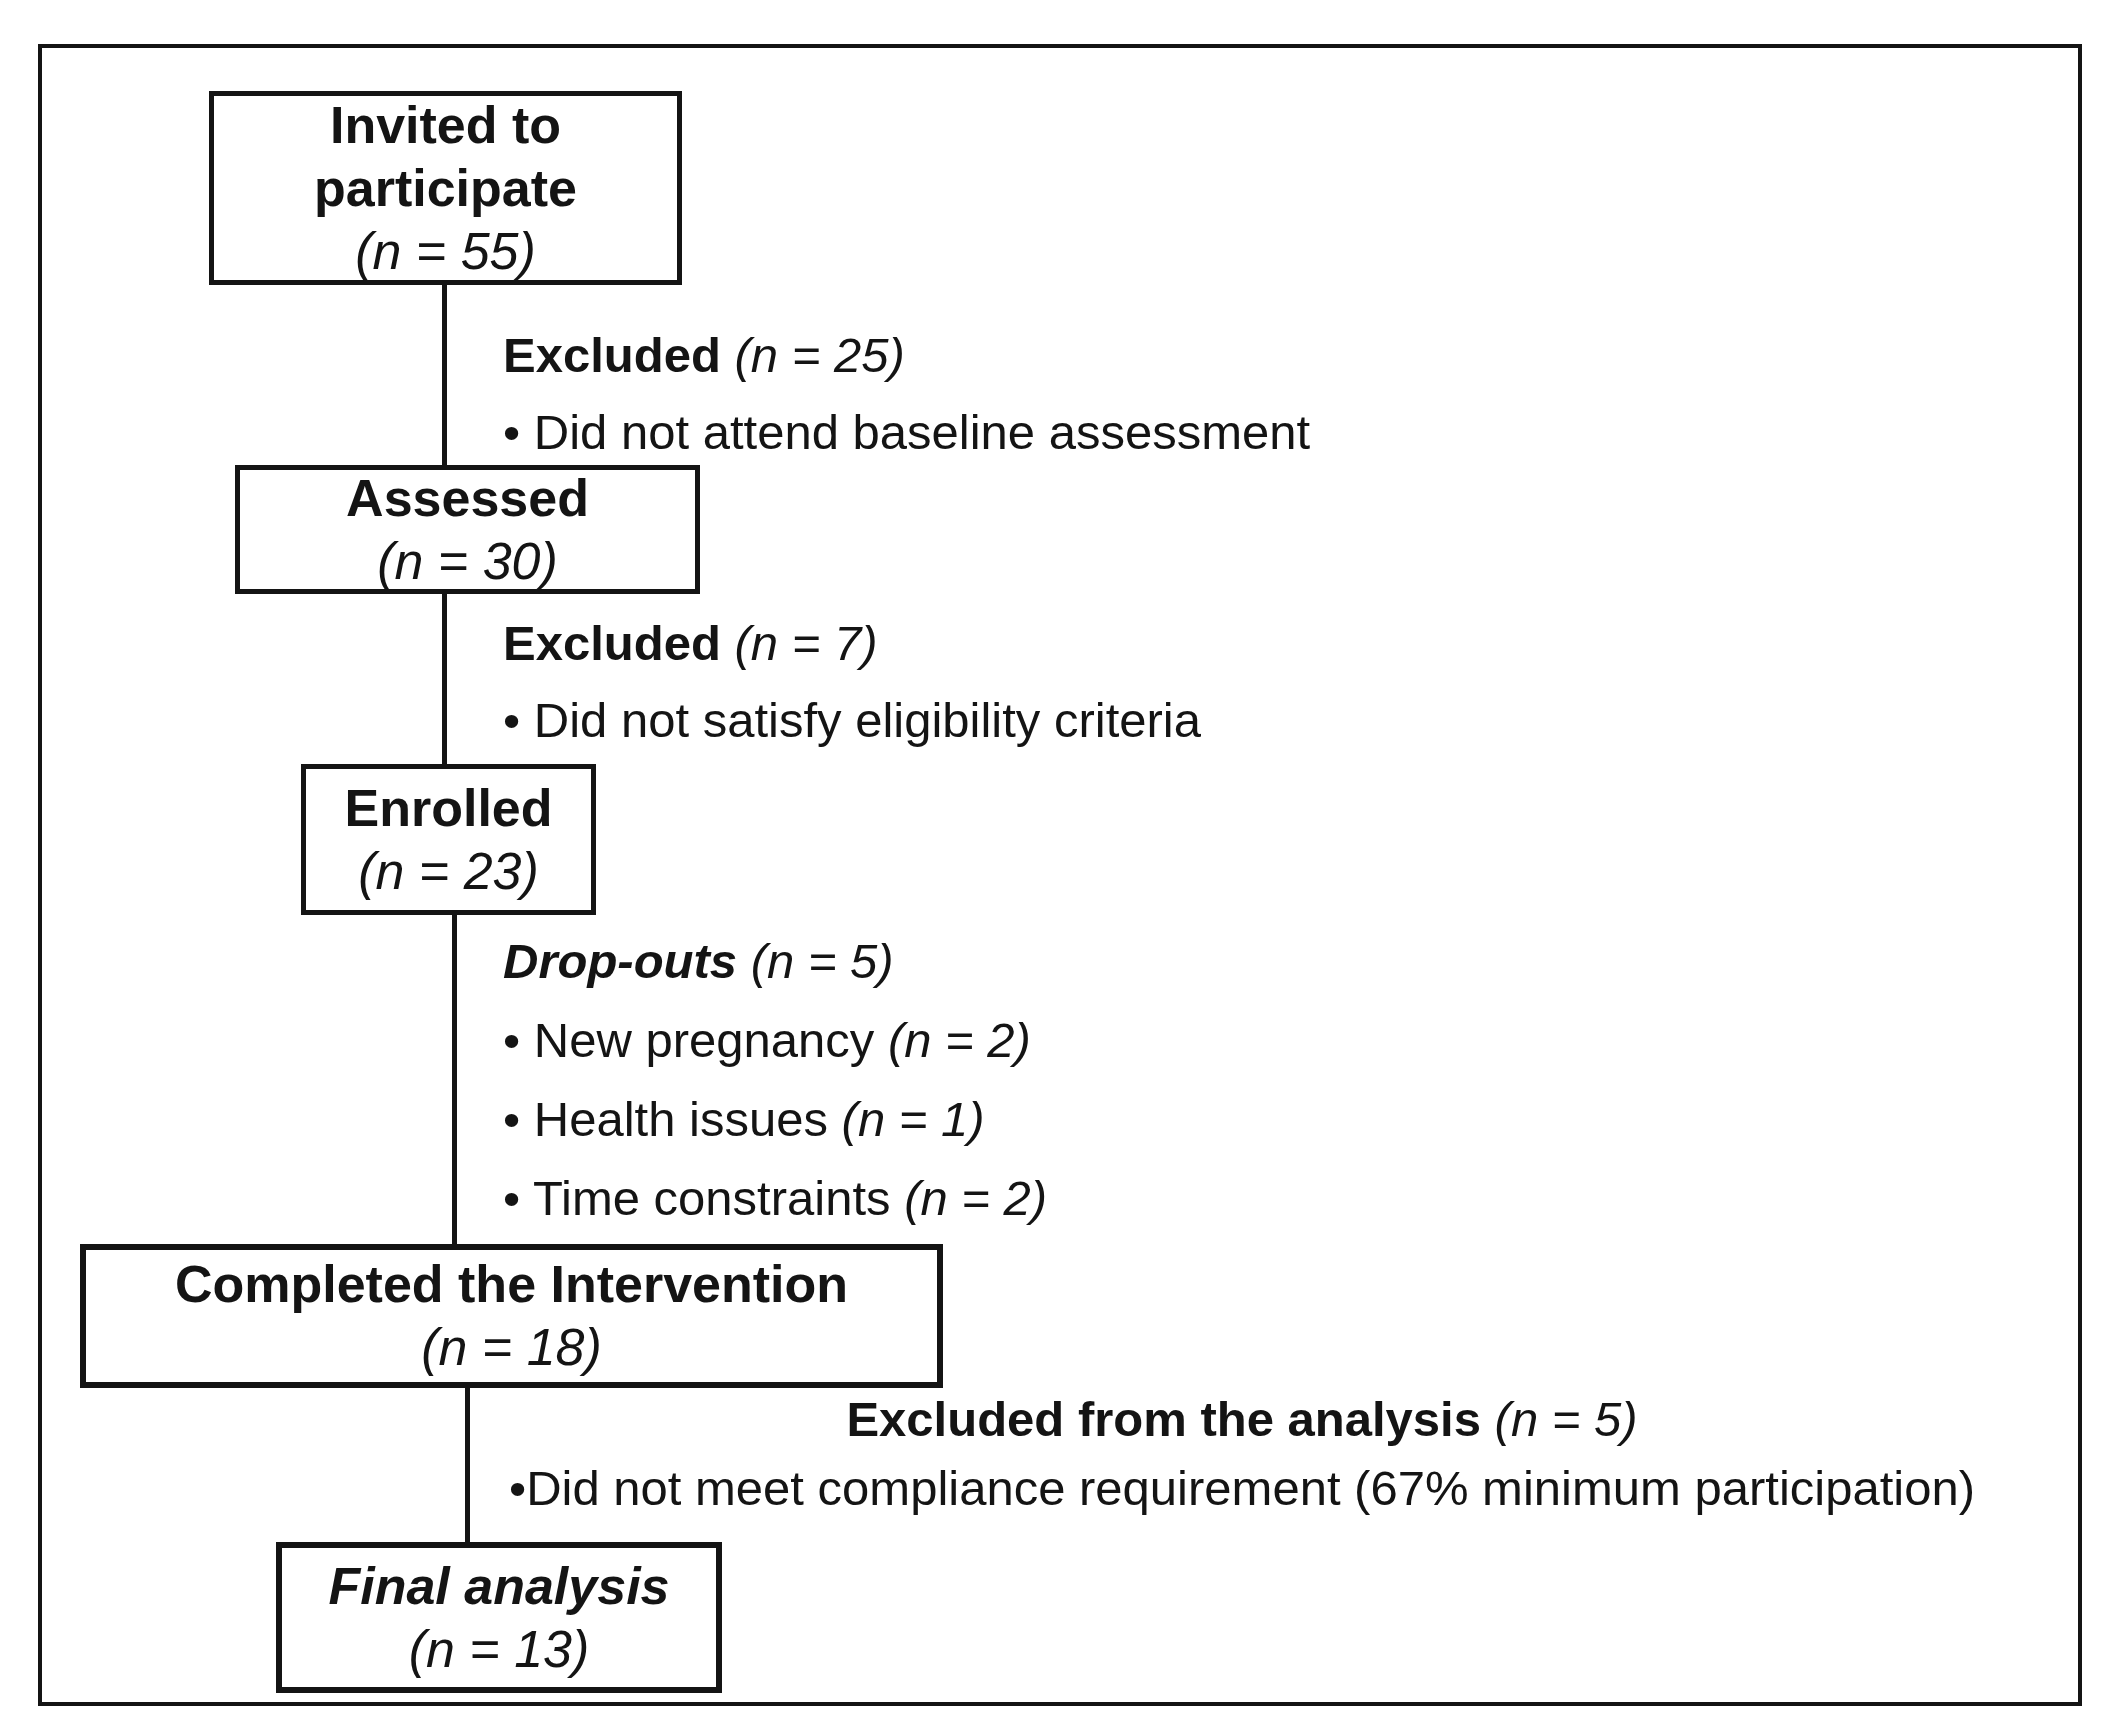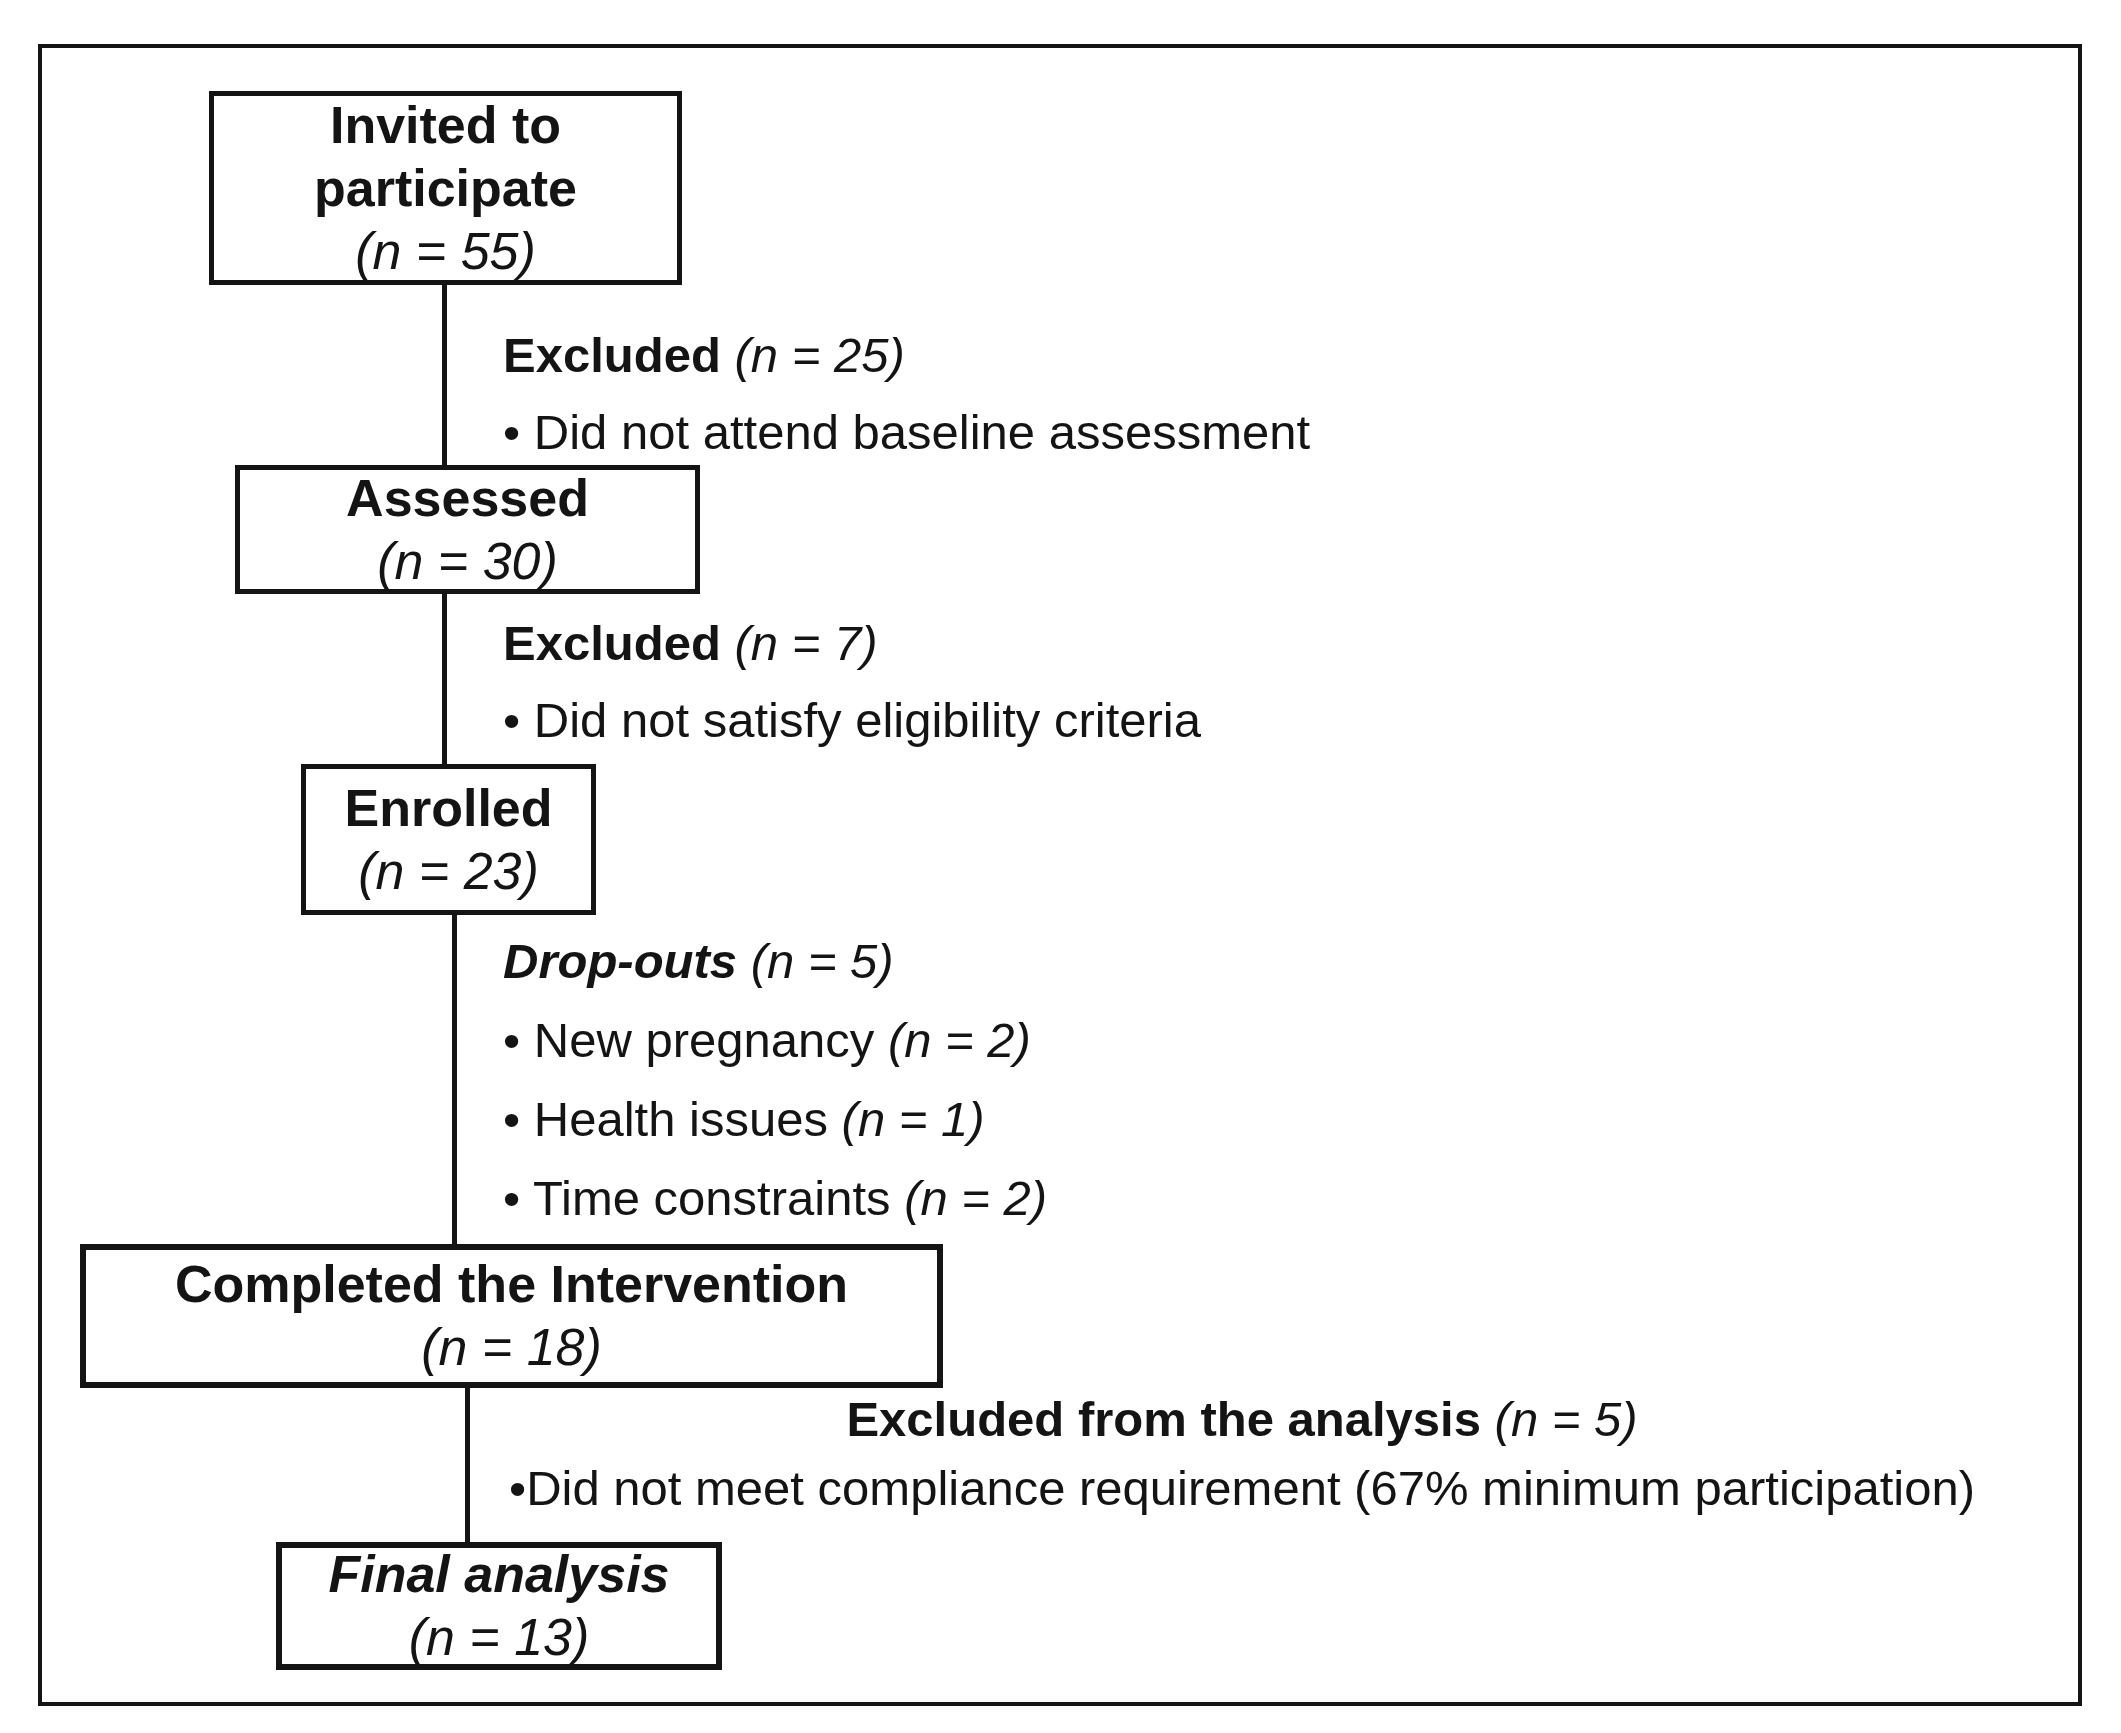--- a/index.html
+++ b/index.html
@@ -89,21 +89,21 @@
   <div class="box box-enrolled" style="left:301px; top:764px; width:295px; height:151px;">
     <div class="bt">Enrolled</div>
     <div class="bc">(n = 23)</div>
   </div>
 
   <div class="box box-completed" style="left:80px; top:1244px; width:863px; height:144px;">
     <div class="bt">Completed the Intervention</div>
     <div class="bc">(n = 18)</div>
   </div>
 
-  <div class="box box-final" style="left:276px; top:1542px; width:446px; height:128px;">
+  <div class="box box-final" style="left:276px; top:1542px; width:446px; height:151px;">
     <div class="bti">Final analysis</div>
     <div class="bc">(n = 13)</div>
   </div>
 
   <div class="note" style="left:503px; top:317px;">
     <div class="nh"><span class="hb">Excluded</span> <span class="it">(n = 25)</span></div>
     <div class="bullet-row"><span class="marker">•</span> <span>Did not attend baseline assessment</span></div>
   </div>
 
   <div class="note" style="left:503px; top:605px;">

